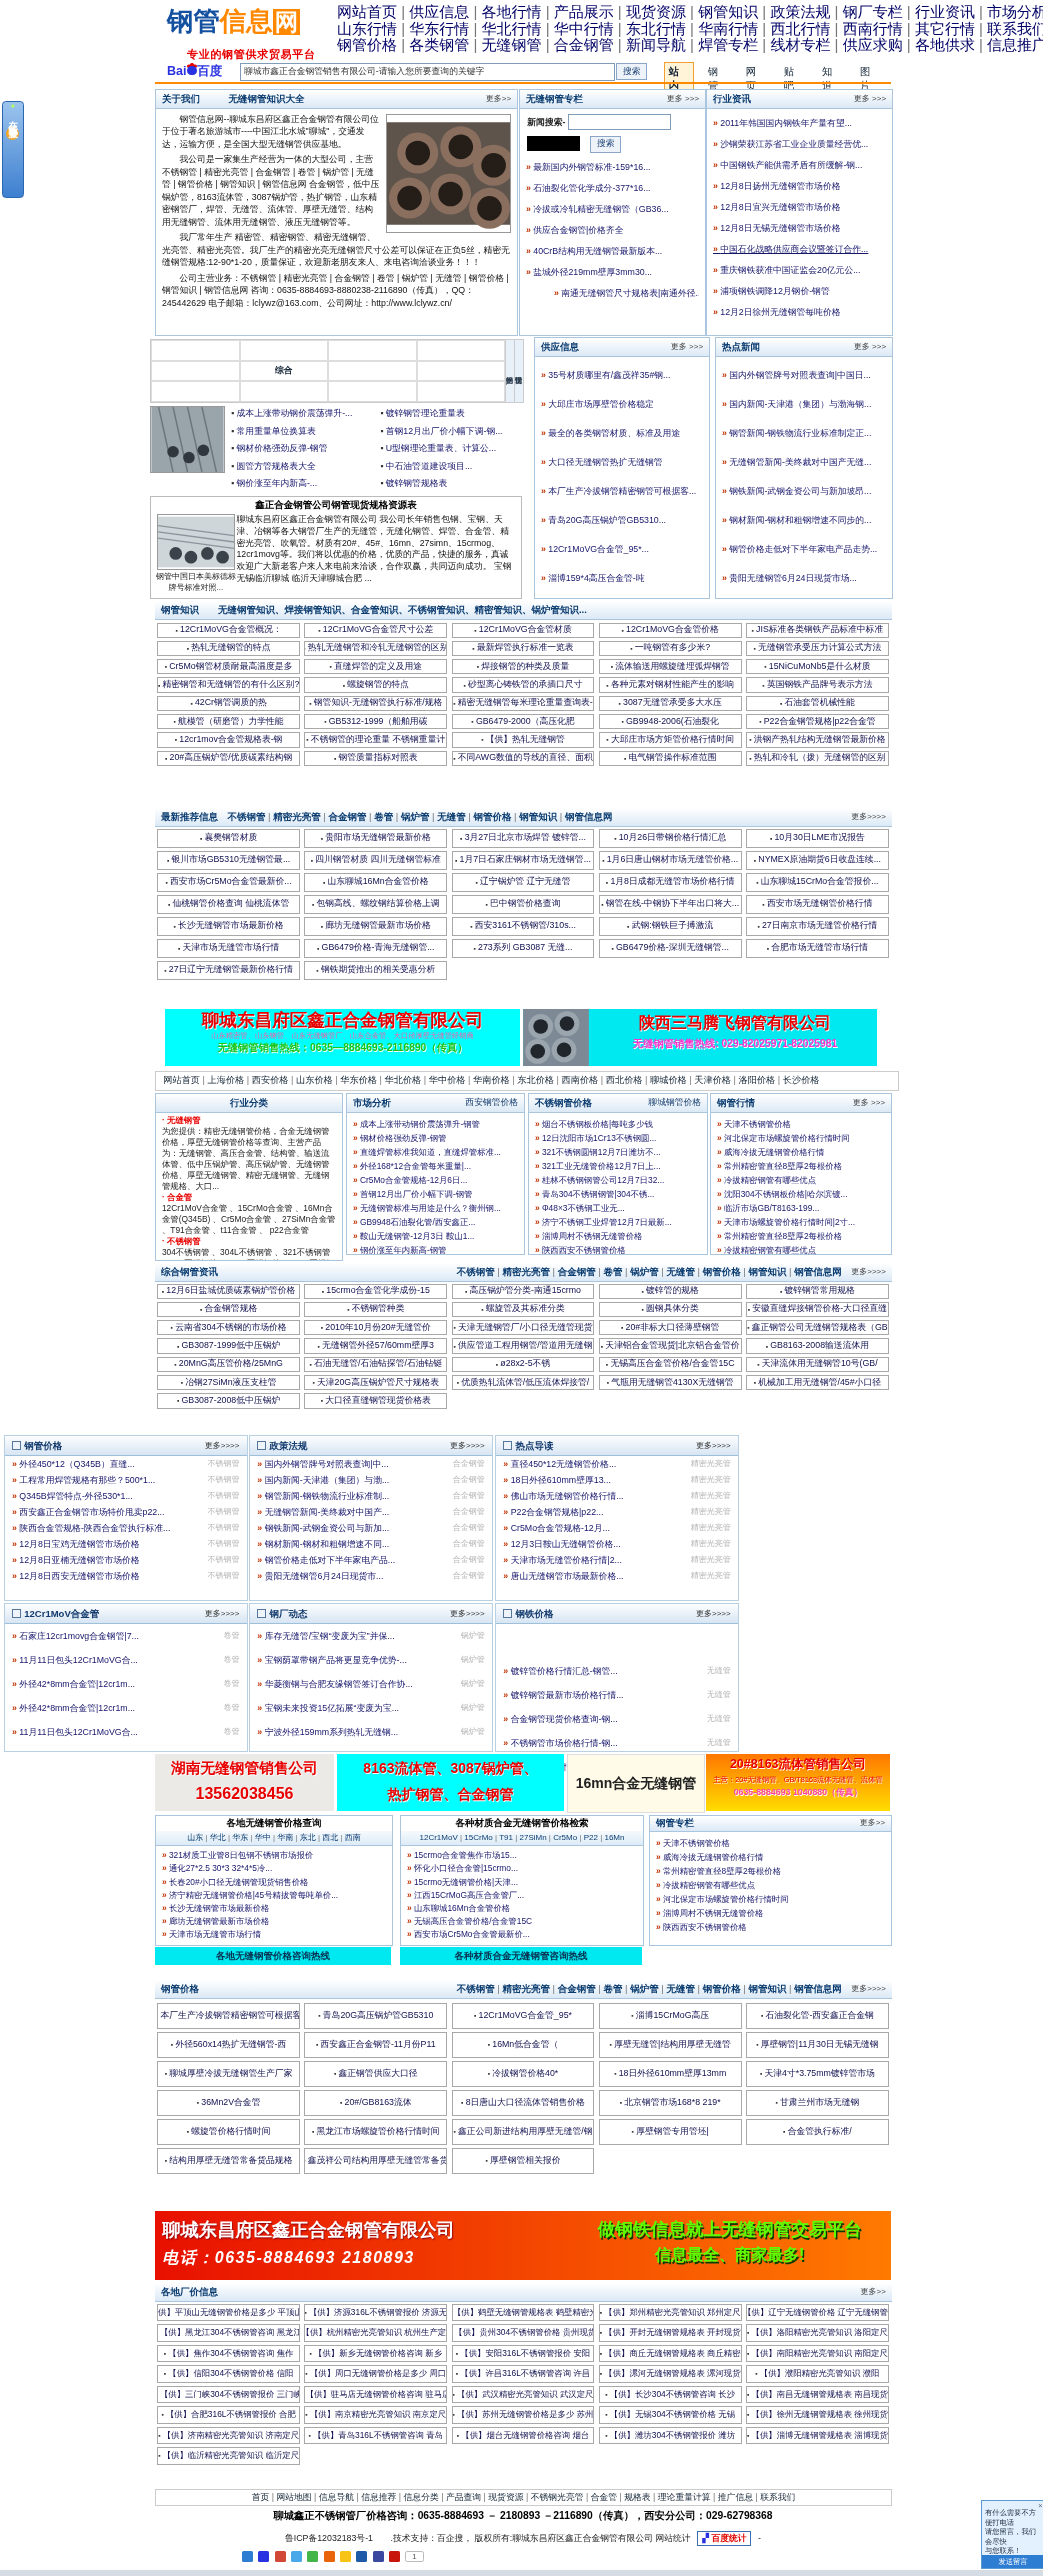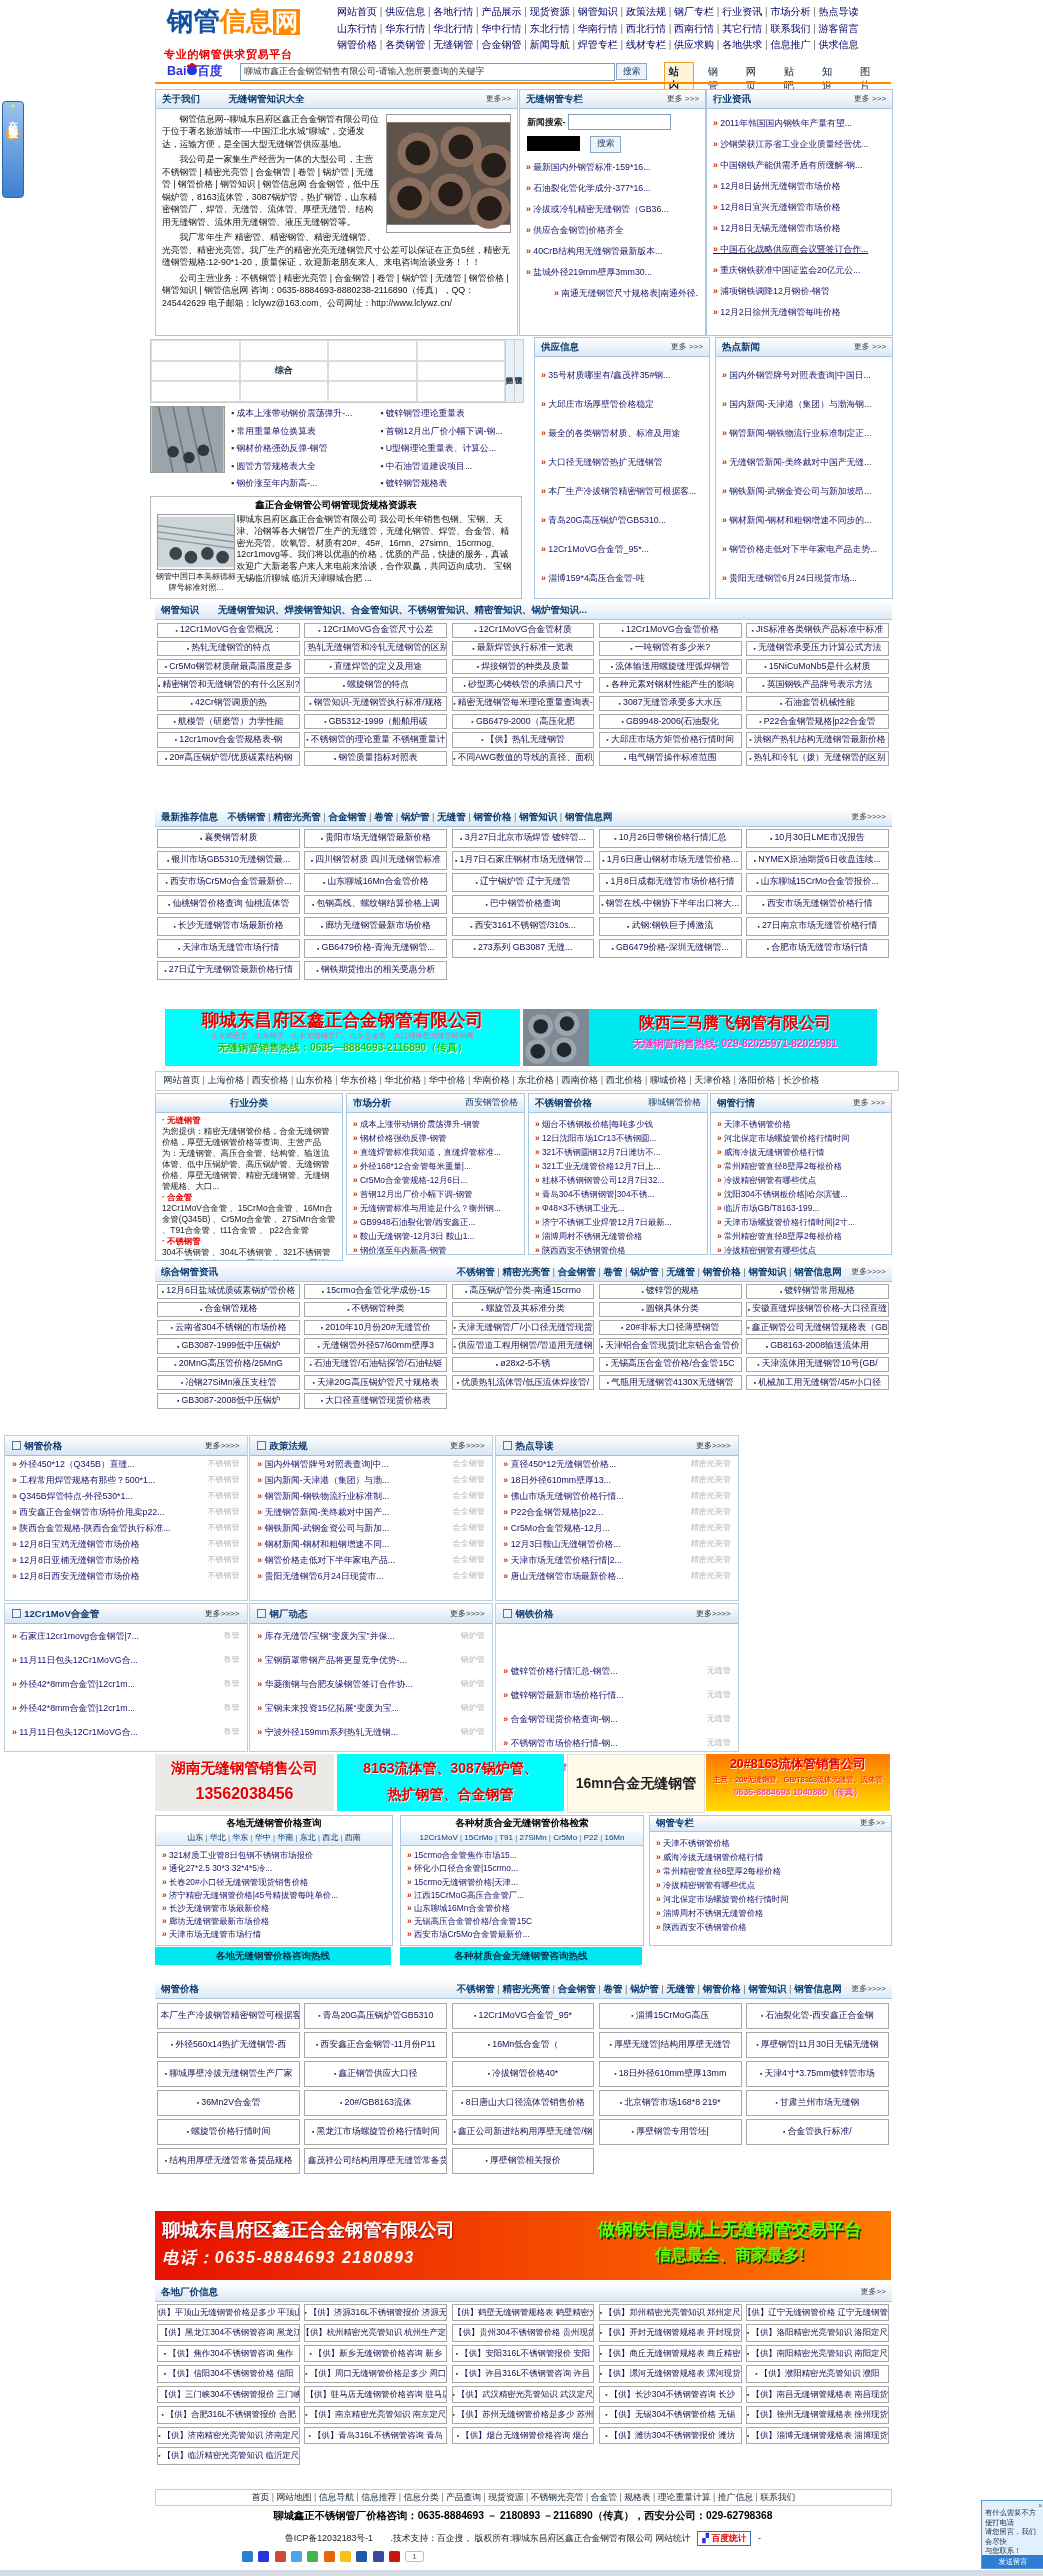--- a/index.html
+++ b/index.html
@@ -7,21 +7,21 @@
   .abs{position:absolute;}
   .box{position:absolute;background:#fff;border:0.7px solid #a9c6de;}
   .bh{height:17.6px;line-height:17.6px;background:linear-gradient(#ffffff,#dbe9f6);border-bottom:0.7px solid #a9c6de;
       font-weight:bold;color:#0b3c70;font-size:9.5px;padding:0 5.9px;display:flex;justify-content:space-between;align-items:center;white-space:nowrap;overflow:hidden;}
   .bh .more{font-weight:normal;font-size:8px;color:#444;}
   .bh .side{font-weight:normal;font-size:8.8px;color:#123a6d;}
   ul.lst{list-style:none;margin:4.4px 5.9px;padding:0;color:#16166b;}
   ul.lst li{white-space:nowrap;overflow:hidden;}
   ul.lst li::before{content:"» ";color:#c03000;font-weight:bold;}
   .sep span + span::before{content:"  |  ";color:#777;font-weight:normal;}
-  .navlinks{color:#000066;font-size:10px;line-height:15.4px;white-space:nowrap;}
+  .navlinks{color:#000066;font-size:15px;line-height:15.4px;white-space:nowrap;}
   .grid{position:absolute;display:grid;grid-template-columns:repeat(5,1fr);}
   .grid .cell{border:0.7px solid #a8a8a8;margin:1.5px 2.2px;display:flex;align-items:center;justify-content:center;
       font-size:8.8px;color:#10104f;white-space:nowrap;overflow:hidden;padding:0 2.9px;}
   .grid .cell::before{content:"▪ ";color:#333;font-size:6.6px;margin-right:2.2px;}
   .bandcol{position:absolute;background:#fff;border:0.7px solid #b9cfe2;}
   .bandh{height:19px;line-height:19px;background:linear-gradient(#fdfeff,#d7e5f3);border-bottom:1.5px solid #9fc0da;
       font-weight:bold;color:#123a6d;font-size:9.5px;padding:0 7.3px;display:flex;justify-content:space-between;}
   .bandh .sq{display:inline-block;width:6.6px;height:6.6px;border:0.7px solid #56779c;background:#eef4fa;margin-right:3.7px;margin-top:5.1px;}
   .bandh .more{font-weight:normal;font-size:8px;color:#333;}
   .trow{display:flex;justify-content:space-between;padding:0 7.3px;color:#14146b;white-space:nowrap;overflow:hidden;}
@@ -49,21 +49,21 @@
 
   <div class="svc">
     <div style="font-size:8px;color:#b6ff5e;">✦</div>
     <div class="vtext" style="margin:1.5px auto 0;font-weight:bold;font-size:9.5px;letter-spacing:2.9px;">在线客服</div>
     <div style="width:13.2px;height:13.2px;margin:2.9px auto 0;border-radius:50%;background:#f5a623;color:#fff;font-weight:bold;line-height:13.2px;">?</div>
   </div>
 
   <div class="abs" style="left:167px;top:4.4px;width:172px;height:43px;">
     <span style="font-size:26.4px;font-weight:bold;color:#1450a0;">钢管</span><span style="font-size:26.4px;font-weight:bold;color:#ff8800;">信息</span><span style="font-size:23.5px;font-weight:bold;color:#fff;background:#ff8800;padding:0 2.2px;">网</span>
   </div>
-  <div class="abs" style="left:164px;top:47px;width:169px;font-size:11px;font-weight:bold;color:#e80000;letter-spacing:0.7px;">专业的钢管供求贸易平台</div>
+  <div class="abs" style="left:187px;top:47px;width:169px;font-size:11px;font-weight:bold;color:#e80000;letter-spacing:0.7px;">专业的钢管供求贸易平台</div>
 
   <div class="abs navlinks sep" style="left:337px;top:4.4px;width:543px;">
     
   <span>网站首页</span><span>供应信息</span><span>各地行情</span><span>产品展示</span><span>现货资源</span><span>钢管知识</span><span>政策法规</span><span>钢厂专栏</span><span>行业资讯</span><span>市场分析</span><span>热点导读</span></div>
   <div class="abs navlinks sep" style="left:337px;top:20.5px;width:543px;">
     
   <span>山东行情</span><span>华东行情</span><span>华北行情</span><span>华中行情</span><span>东北行情</span><span>华南行情</span><span>西北行情</span><span>西南行情</span><span>其它行情</span><span>联系我们</span><span>游客留言</span></div>
   <div class="abs navlinks sep" style="left:337px;top:37px;width:543px;">
     
   <span>钢管价格</span><span>各类钢管</span><span>无缝钢管</span><span>合金钢管</span><span>新闻导航</span><span>焊管专栏</span><span>线材专栏</span><span>供应求购</span><span>各地供求</span><span>信息推广</span><span>供求信息</span></div>

